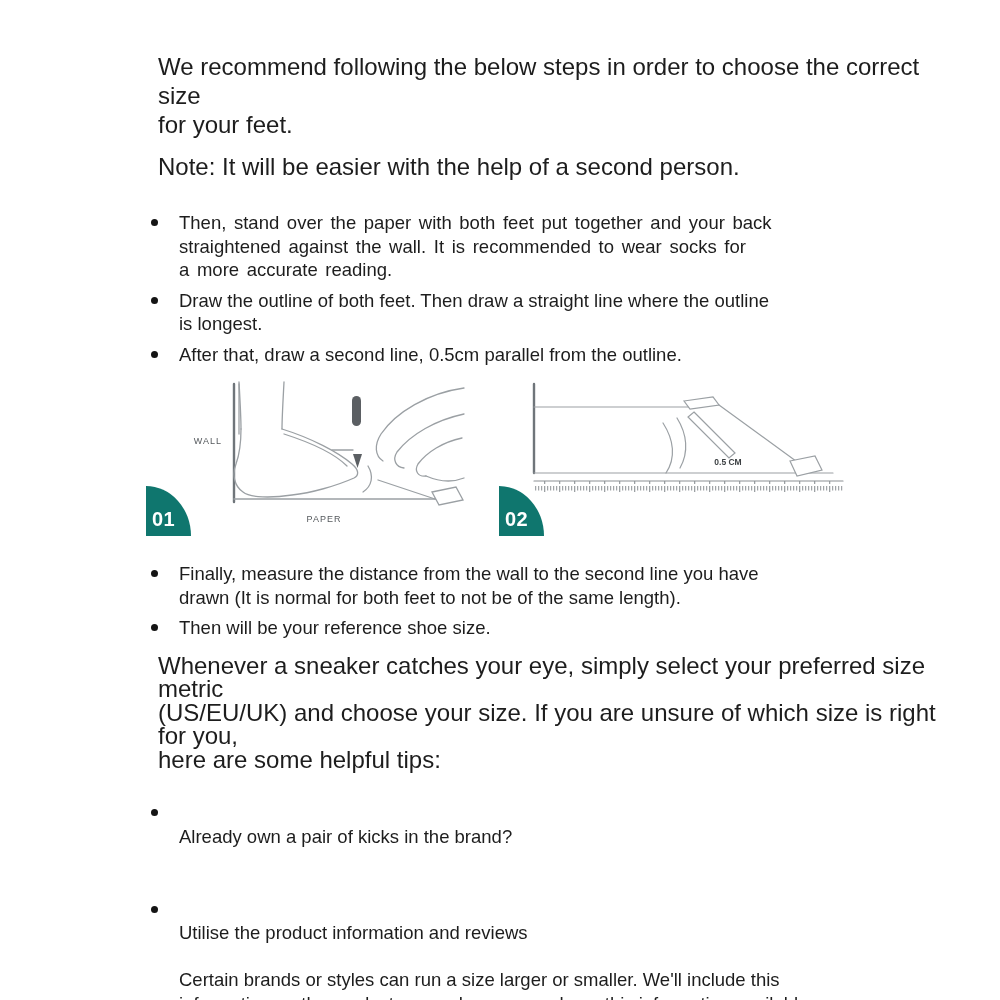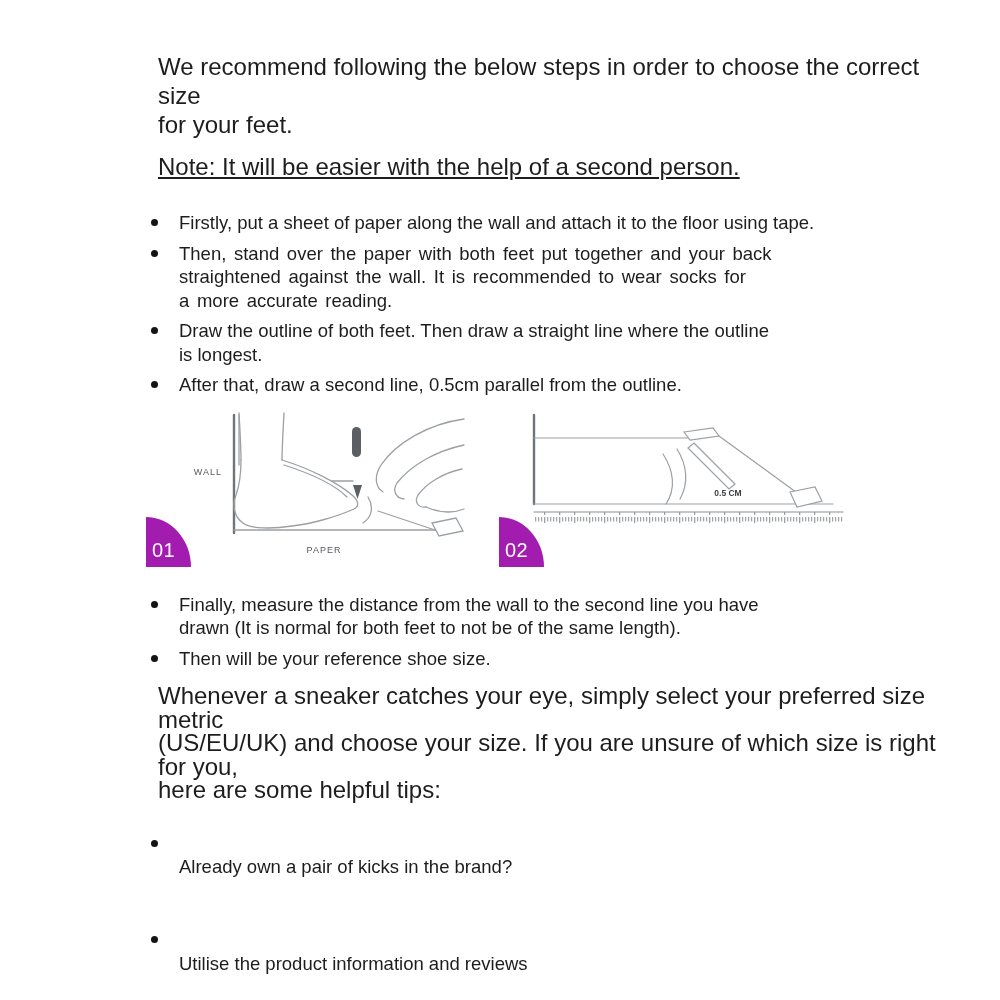--- a/index.html
+++ b/index.html
@@ -8,21 +8,21 @@
     height: 1000px;
     background: #ffffff;
     font-family: "Liberation Sans", sans-serif;
     color: #1d1d1d;
     overflow: hidden;
   }
   .page { padding: 36px 40px 0 142px; box-sizing: border-box; }
 
   .para { font-size: 24px; margin: 16px; white-space: pre-line; }
   .intro { line-height: 29px; }
-  .note  { line-height: 23px; margin-top: 12px; text-decoration: underline; }
+  .note  { line-height: 23px; margin-top: 12px; }
 
   ul.blist { list-style: none; margin: 33px 0 0 0; padding: 0; }
   ul.blist li { display: flex; margin-bottom: 7px; }
   .dot {
     flex: 0 0 auto;
     width: 7px; height: 7px; border-radius: 50%;
     background: #141414;
     margin: 8px 0 0 9px;
   }
   .li-text {
@@ -32,24 +32,24 @@
   }
   ul.blist li.justified .li-text { word-spacing: 2.5px; }
 
   .figures { display: flex; margin-top: 10px; height: 160px; }
   .figure { position: relative; width: 320px; height: 160px; margin-left: 4px; }
   .figure.f2 { width: 380px; margin-left: 33px; }
   .figure svg { display: block; width: 100%; height: 100%; }
   .badge {
     position: absolute; left: 0; bottom: 0;
     width: 45px; height: 50px;
-    background: #a21caf;
+    background: #0f766e;
     border-top-right-radius: 100%;
     color: #ffffff;
-    font-weight: normal; font-size: 20px; letter-spacing: 0.5px;
+    font-weight: bold; font-size: 20px; letter-spacing: 0.5px;
     display: flex; align-items: flex-end;
     padding: 0 0 5px 6px; box-sizing: border-box;
   }
 
   ul.blist.second { margin-top: 26px; }
 
   .tips-intro { line-height: 23.5px; margin-top: 14px; }
 
   ul.tips { list-style: none; margin: 30px 0 0 0; padding: 0; }
   ul.tips li { display: flex; margin-bottom: 26px; }
@@ -61,24 +61,20 @@
 </head>
 <body>
 
 <div class="page">
 
   <p class="para intro">We recommend following the below steps in order to choose the correct size
 for your feet.</p>
   <p class="para note">Note: It will be easier with the help of a second person.</p>
 
   <ul class="blist">
-    <li>
-      <span class="dot"></span>
-      <span class="li-text">Firstly, put a sheet of paper along the wall and attach it to the floor using tape.</span>
-    </li>
     <li class="justified">
       <span class="dot"></span>
       <span class="li-text">Then, stand over the paper with both feet put together and your back
 straightened against the wall. It is recommended to wear socks for
 a more accurate reading.</span>
     </li>
     <li>
       <span class="dot"></span>
       <span class="li-text">Draw the outline of both feet. Then draw a straight line where the outline
  is longest.</span>

